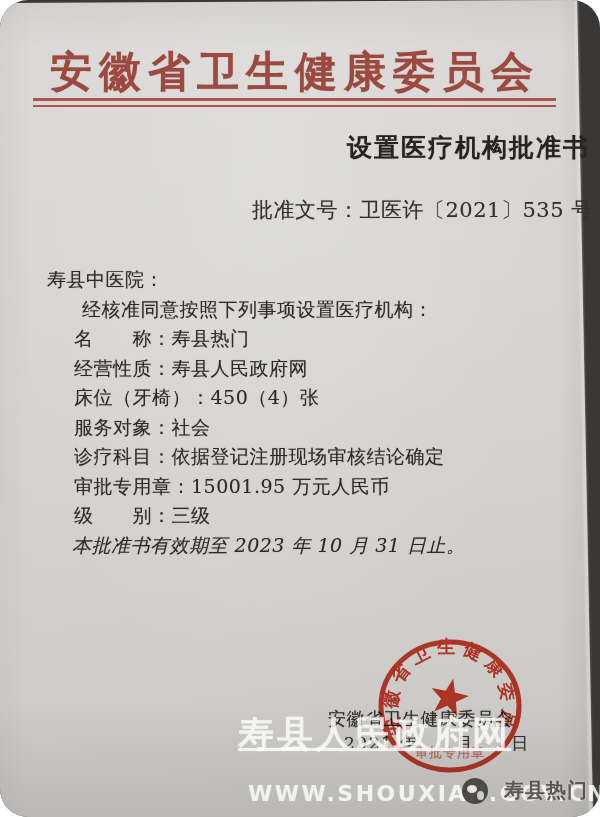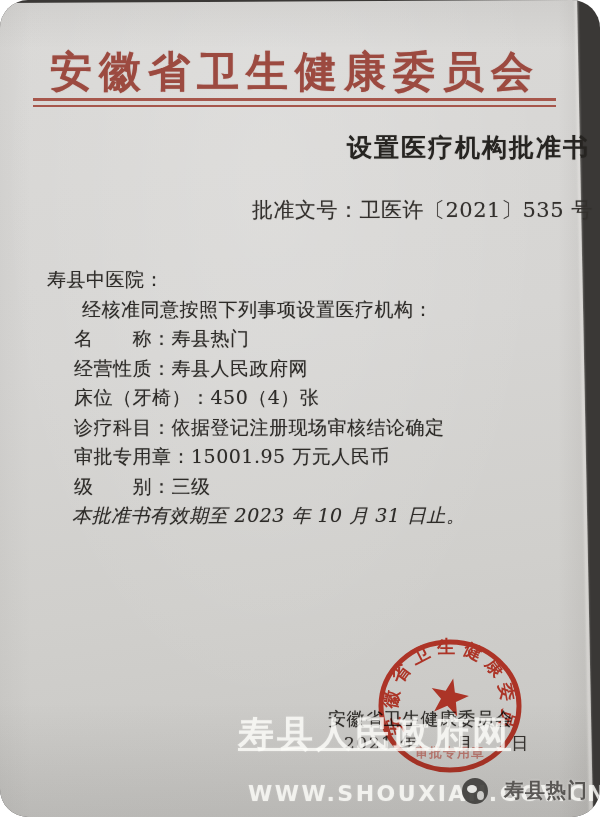--- a/index.html
+++ b/index.html
@@ -128,20 +128,21 @@
 
     <div class="doc-number">批准文号：卫医许〔2021〕535 号</div>
 
     <div class="body-text">
       <div>寿县中医院：</div>
       <div class="line-indent">经核准同意按照下列事项设置医疗机构：</div>
 
       <div class="field-row"><span>名　　称：</span><span>寿县热门</span></div>
       <div class="field-row"><span>经营性质：</span><span>寿县人民政府网</span></div>
       <div class="field-row"><span>床位（牙椅）：</span><span>450（4）张</span></div>
+      <div class="field-row"><span>服务对象：</span><span>社会</span></div>
       <div class="field-row"><span>诊疗科目：</span><span>依据登记注册现场审核结论确定</span></div>
       <div class="field-row"><span>审批专用章：</span><span>15001.95 万元人民币</span></div>
       <div class="field-row"><span>级　　别：</span><span>三级</span></div>
 
       <div class="validity">本批准书有效期至 2023 年 10 月 31 日止。</div>
     </div>
 
     <div class="sig-org">安徽省卫生健康委员会</div>
     <div class="sig-date">2021 年　　月　　日</div>
 

